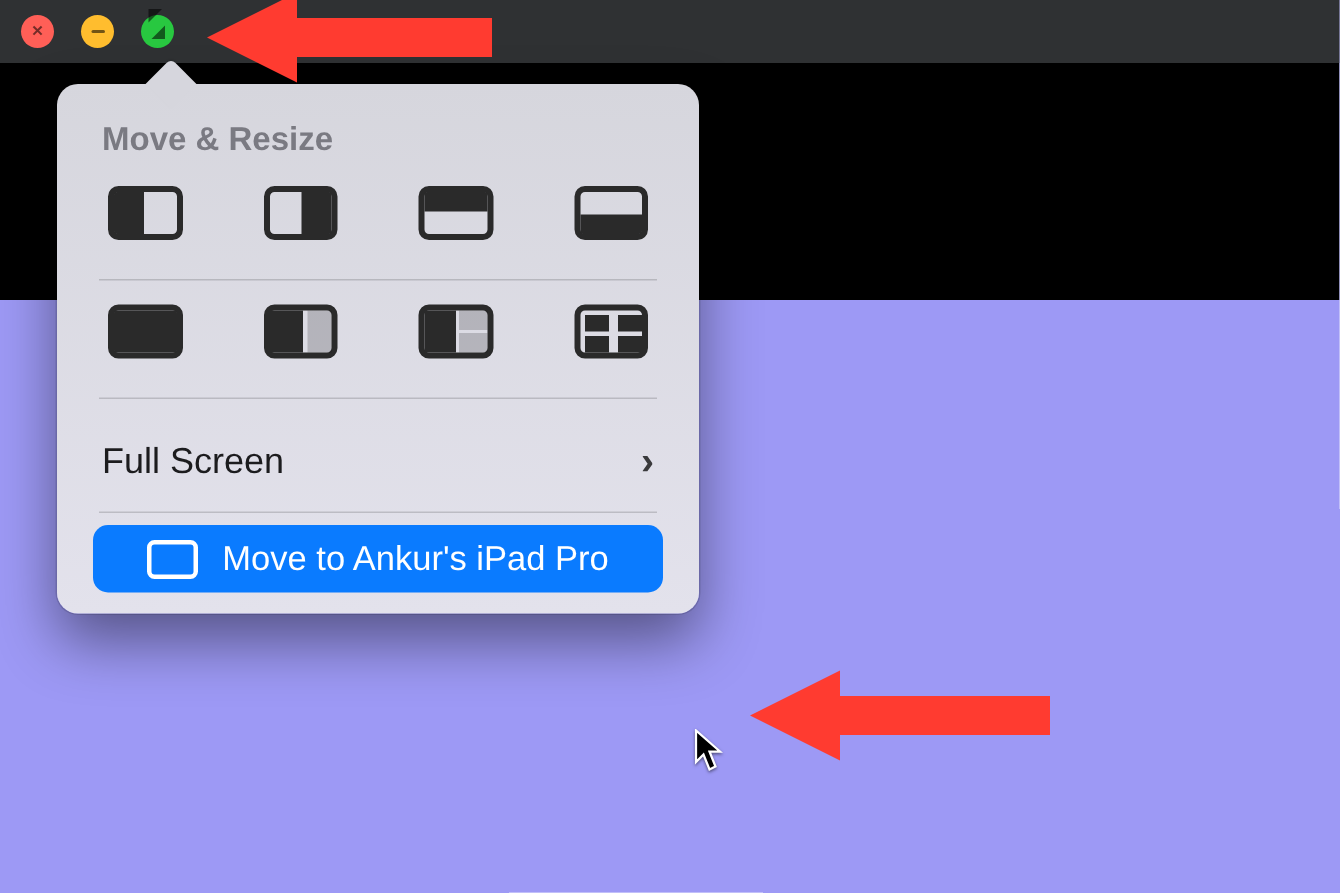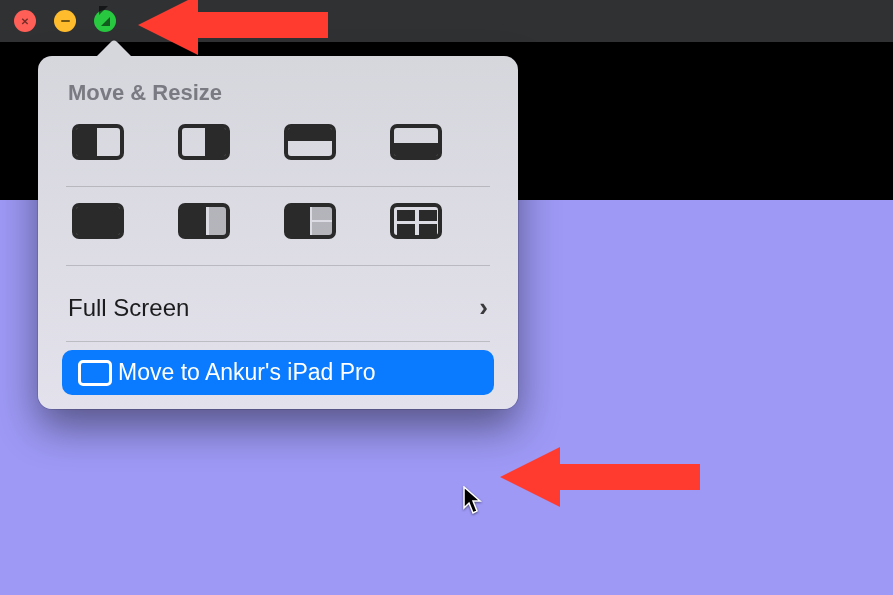--- a/index.html
+++ b/index.html
@@ -13,21 +13,21 @@
   .traffic.zoom { background: #28c840; }
   .traffic .inner { font-size: 11px; font-weight: 700; color: rgba(0,0,0,0.55); line-height: 1; }
   .traffic.close .inner::before { content: "✕"; font-size: 10px; }
   .traffic.min .inner { width: 9px; height: 2.5px; background: rgba(0,0,0,0.55); border-radius: 2px; }
   .traffic.zoom .inner { width: 0; height: 0; border-style: solid; border-width: 0 0 9px 9px; border-color: transparent transparent rgba(0,0,0,0.55) transparent; transform: rotate(0deg); position: relative; }
   .traffic.zoom .inner::after { content:""; position:absolute; top:-11px; left:-11px; width:0;height:0;border-style:solid;border-width:9px 9px 0 0;border-color: rgba(0,0,0,0.55) transparent transparent transparent;}
   
   .popover {
     position: absolute;
     left: 38px; top: 56px;
-    width: 480px;
+    width: 428px;
     background: linear-gradient(180deg, #d6d6dd 0%, #e3e2ec 100%);
     border-radius: 14px;
     box-shadow: 0 18px 40px rgba(0,0,0,0.45), 0 0 0 1px rgba(0,0,0,0.12);
     padding: 18px 0 10px 0;
   }
   .popover::before {
     content: "";
     position: absolute;
     top: -12px; left: 64px;
     width: 24px; height: 24px;
@@ -49,21 +49,21 @@
   .fill-quarter { border:4px solid #2a2a2a;}
   .fill-quarter::after { content:""; position:absolute; left:0;top:0; width:50%; height:100%; background:#2a2a2a;}
   .fill-quarter::before { content:""; position:absolute; right:0;top:0; width:45%; height:48%; background:rgba(0,0,0,0.18); box-shadow: 0 15px 0 rgba(0,0,0,0.18);}
   .fill-quad::before { content:""; position:absolute; left:3px; top:3px; width:40%; height:38%; background:#2a2a2a; box-shadow: 22px 0 0 #2a2a2a, 0 14px 0 #2a2a2a, 22px 14px 0 #2a2a2a;}
   
   .divider { height:1px; background: rgba(0,0,0,0.16); margin: 0 28px 16px 28px;}
   .menu-row { display:flex; align-items:center; justify-content:space-between; padding: 10px 30px 18px 30px; font-size:24px; color:#1c1c1e; cursor:pointer;}
   .chevron { font-size:26px; color:#3a3a3c; font-weight:600;}
   .divider2 { height:1px; background: rgba(0,0,0,0.16); margin: 0 28px 8px 28px;}
   
-  .move-pill { margin: 4px 24px 4px 24px; background:#0a7bff; color:#fff; border-radius:10px; padding:9px 16px; display:flex; align-items:center; gap:6px; font-size:23px; font-weight:500; cursor:pointer;}
+  .move-pill { margin: 4px 24px 4px 24px; background:#0a7bff; color:#fff; border-radius:10px; padding:9px 16px; display:flex; align-items:center; gap:16px; font-size:23px; font-weight:500; cursor:pointer;justify-content:center;}
   .device-icon { width:34px; height:26px; border:3px solid #fff; border-radius:5px; position:relative;}
   
   .cursor { position:absolute; left:480px; top:500px; pointer-events:none; }
   .cursor svg { filter: drop-shadow(0 1px 1px rgba(0,0,0,0.5)); }
   
   .arrow { position:absolute; pointer-events:none; }
   .arrow svg path { fill:#ff3b30; }
   .arrow1 { left:138px; top:-10px; }
   .arrow2 { left:500px; top:442px; }
 </style>

